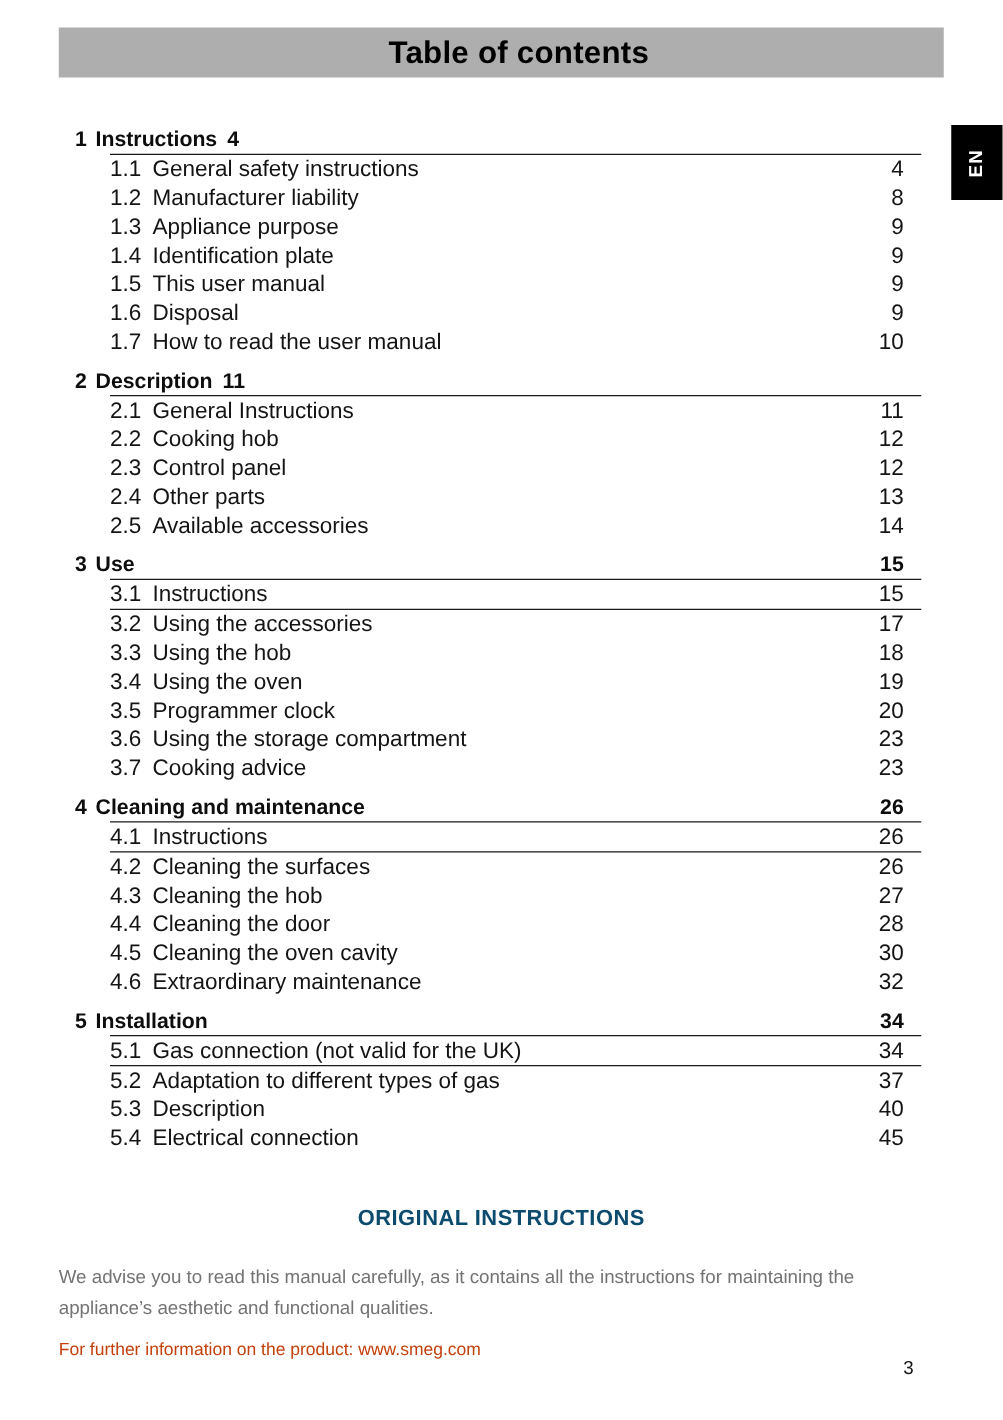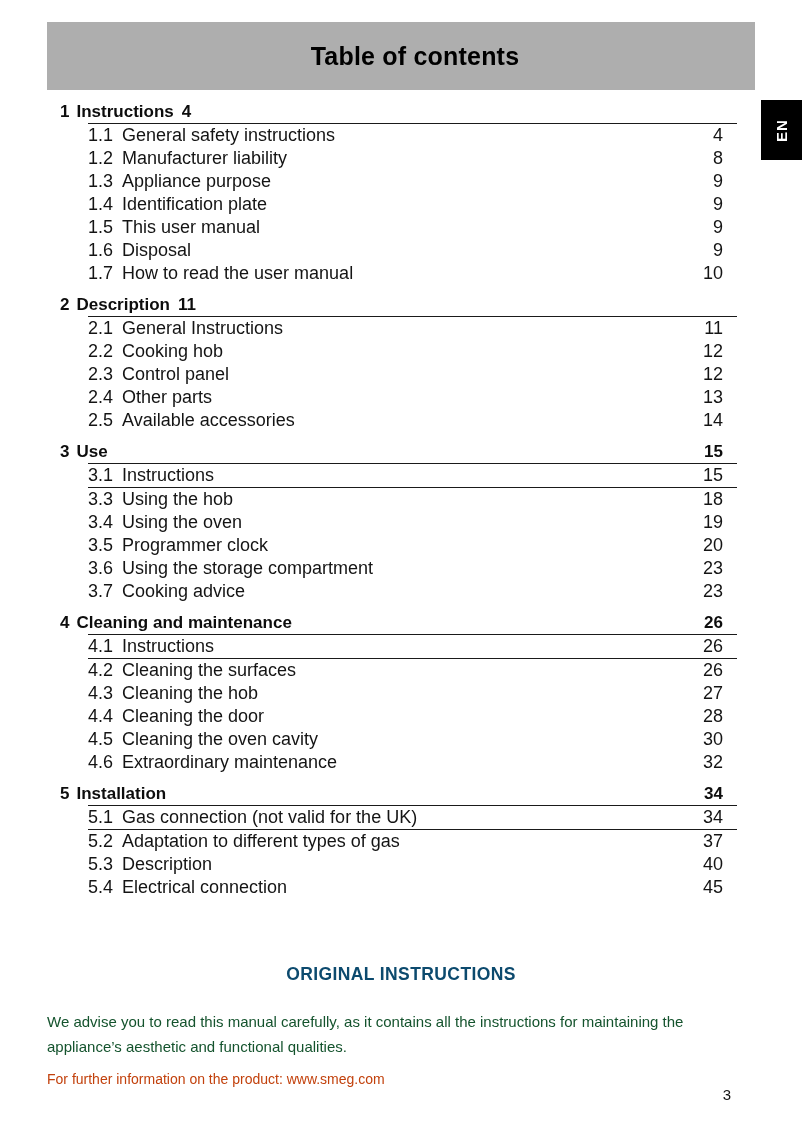--- a/index.html
+++ b/index.html
@@ -8,21 +8,21 @@
     width: 802px; height: 1136px;
     position: relative;
     font-family: "Liberation Sans", sans-serif;
     color: #1a1a1a;
     overflow: hidden;
   }
 
   
   .title-bar {
     position: absolute; left: 47px; top: 22px;
-    width: 708px; height: 68px;
+    width: 708px; height: 40px;
     background: #aeaeae;
     display: flex; align-items: center; justify-content: center; padding-left: 28px;
   }
   .title-bar h1 { font-size: 25px; font-weight: bold; color: #000; letter-spacing: 0.2px; }
 
   
   .lang-tab {
     position: absolute; right: 0; top: 100px;
     width: 41px; height: 60px;
     background: #000;
@@ -50,21 +50,21 @@
     font-size: 18px; line-height: 23px;
     padding-left: 28px; color: #141414;
   }
   .item-num { width: 34px; flex: none; }
   .item-label { }
   .item-page { margin-left: auto; padding-right: 14px; }
 
   
   .footer { position: absolute; left: 47px; top: 964px; width: 708px; }
   .orig { text-align: center; font-weight: bold; font-size: 17.5px; color: #0c4a6e; letter-spacing: 0.4px; }
-  .para { margin-top: 24px; font-size: 15px; line-height: 25px; color: #14532d; }
+  .para { margin-top: 24px; font-size: 15px; line-height: 25px; color: #737373; }
   .moreinfo { margin-top: 12px; font-size: 14px; color: #c2410c; }
 
   .page-num { position: absolute; right: 71px; top: 1086px; font-size: 15px; color: #141414; }
 </style>
 </head>
 <body>
 
 <header class="title-bar" style="background: rgb(174, 174, 174);">
   <h1>Table of contents</h1>
 </header>
@@ -156,20 +156,25 @@
         <span class="sec-title">Use</span>
         <span class="heading-page">15</span>
       </div>
       <div class="rule"></div>
       <div class="toc-item">
         <span class="item-num">3.1</span>
         <span class="item-label">Instructions</span>
         <span class="item-page">15</span>
       </div>
       <div class="rule"></div>
+      <div class="toc-item">
+        <span class="item-num">3.2</span>
+        <span class="item-label">Using the accessories</span>
+        <span class="item-page">17</span>
+      </div>
       <div class="toc-item">
         <span class="item-num">3.3</span>
         <span class="item-label">Using the hob</span>
         <span class="item-page">18</span>
       </div>
       <div class="toc-item">
         <span class="item-num">3.4</span>
         <span class="item-label">Using the oven</span>
         <span class="item-page">19</span>
       </div>

